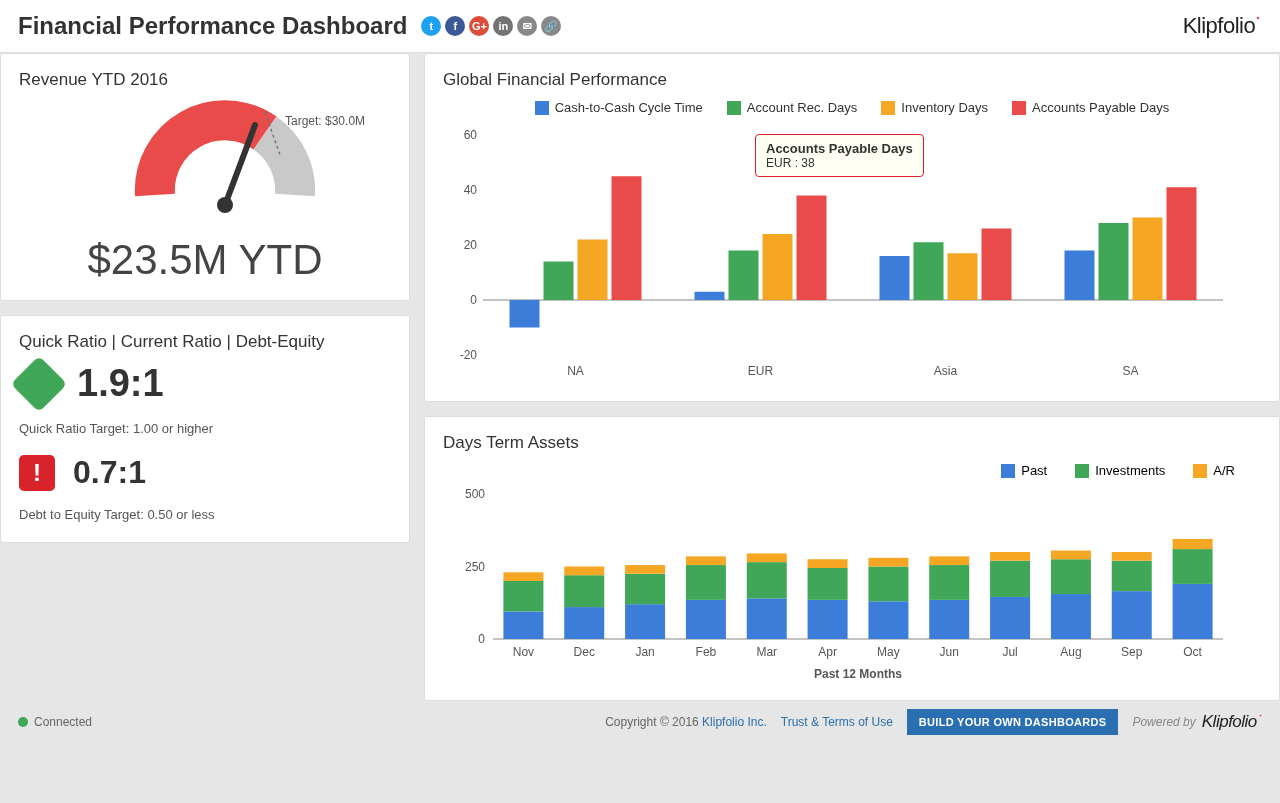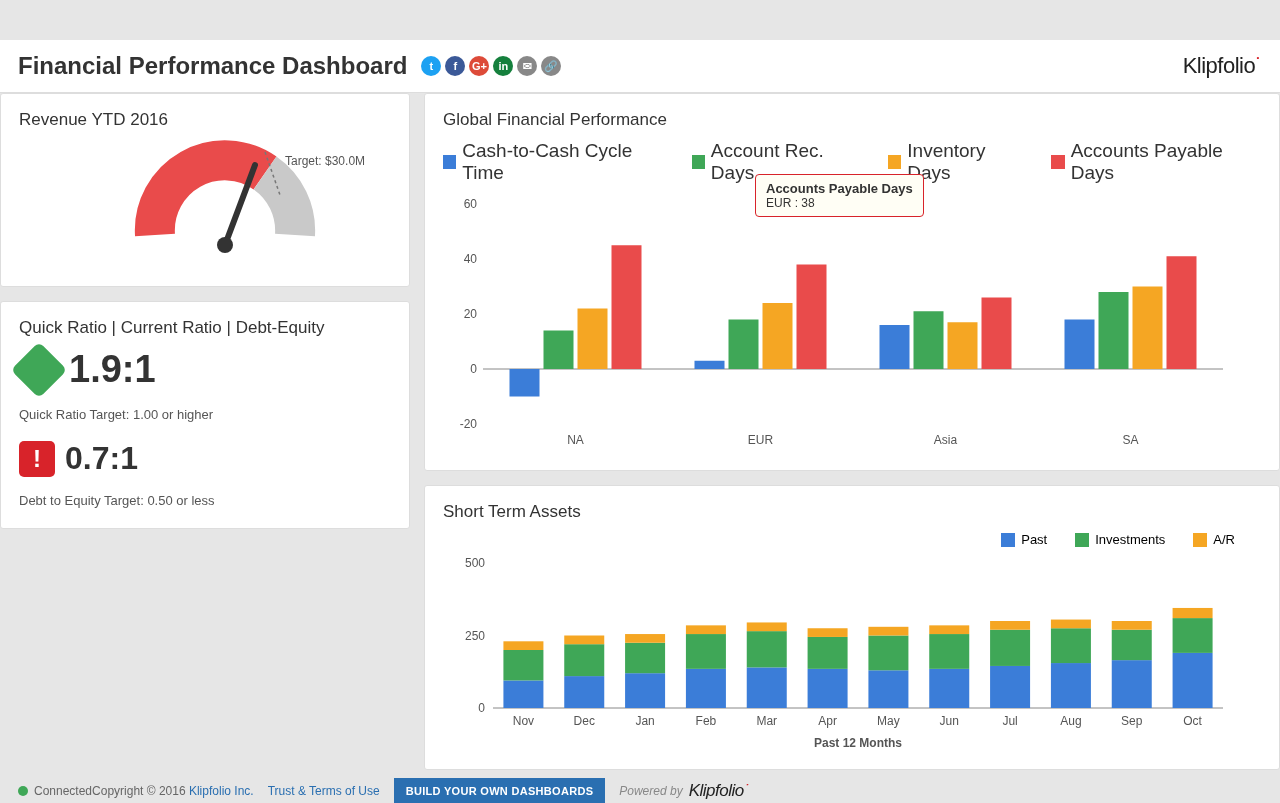--- a/index.html
+++ b/index.html
@@ -1,19 +1,19 @@
 <!DOCTYPE html>
 <html><head>
 <meta charset="utf-8">
 <style>
 * { box-sizing: border-box; margin: 0; padding: 0; }
 body { font-family: Arial, Helvetica, sans-serif; background: #e6e6e6; width: 1280px; }
 .header {
   background: #fff; padding: 12px 18px; display: flex; align-items: center;
-  justify-content: space-between; border-bottom: 1px solid #ddd; margin-top: 40px;
+  justify-content: space-between; border-bottom: 1px solid #ddd;
 }
 .header-left { display: flex; align-items: center; gap: 14px; }
 .page-title { font-size: 24px; font-weight: bold; color: #333; }
 .social { display: flex; gap: 4px; }
 .social-icon {
   width: 20px; height: 20px; border-radius: 50%; display: flex;
   align-items: center; justify-content: center; color: #fff; font-size: 11px;
   font-weight: bold; cursor: pointer;
 }
 .logo-text { font-size: 22px; font-weight: normal; color: #222; letter-spacing: -0.5px; }
@@ -22,71 +22,71 @@
   display: grid; grid-template-columns: 410px 1fr; gap: 14px;
 }
 .left-col { display: flex; flex-direction: column; gap: 14px; }
 .right-col { display: flex; flex-direction: column; gap: 14px; }
 .card { background: #fff; border: 1px solid #ddd; border-radius: 3px; padding: 16px 18px; }
 .card-title { font-size: 17px; color: #333; margin-bottom: 10px; }
 .gauge-card { text-align: center; }
 .gauge-svg { display: block; margin: 0 auto; }
 .gauge-value { font-size: 42px; font-weight: 400; color: #444; margin-top: 6px; }
 .ratio-block { margin: 10px 0 18px; }
-.ratio-row { display: flex; align-items: center; gap: 10px; }
+.ratio-row { display: flex; align-items: center; gap: 18px; }
 .diamond {
   width: 40px; height: 40px; transform: rotate(45deg); border-radius: 6px;
   flex-shrink: 0;
 }
 .diamond.green { background: #3fa757; }
 .alert-icon {
   width: 36px; height: 36px; background: #d8232a; border-radius: 5px;
   display: flex; align-items: center; justify-content: center; color: #fff;
   font-weight: bold; font-size: 24px; flex-shrink: 0;
 }
 .ratio-value { font-size: 38px; font-weight: bold; color: #333; }
 .ratio-value.sm { font-size: 32px; }
 .ratio-target { font-size: 13px; color: #555; margin-top: 16px; }
 .chart-svg { display: block; }
 .tooltip-box {
   position: absolute; background: #fffef5; border: 1px solid #d8232a;
   border-radius: 4px; padding: 6px 10px; font-size: 12px; color: #333;
 }
 .tooltip-box .tt-title { font-weight: bold; font-size: 13px; }
 .footer {
-  display: flex; align-items: center; 
+  display: flex; align-items: center; justify-content: space-between;
   padding: 8px 18px 14px; font-size: 12px; color: #666;
 }
 .footer-left { display: flex; align-items: center; gap: 6px; }
 .connected-dot { width: 10px; height: 10px; background: #3fa757; border-radius: 50%; }
 .footer-right { display: flex; align-items: center; gap: 14px; }
 .footer-link { color: #2a6fb1; cursor: pointer; }
 .build-btn {
   background: #2a6fb1; color: #fff; padding: 7px 12px; font-size: 11px;
   font-weight: bold; letter-spacing: 0.3px; cursor: pointer;
 }
 .powered { display: flex; align-items: center; gap: 6px; font-style: italic; color: #888; }
-.legend { display: flex; gap: 24px; justify-content: center; margin: 6px 0 10px; font-size: 19px; color: #333; }
+.legend { display: flex; gap: 24px; justify-content: center; margin: 6px 0 10px; font-size: 13px; color: #333; }
 .legend-item { display: flex; align-items: center; gap: 6px; }
 .legend-swatch { width: 14px; height: 14px; }
 .bar-chart-wrap { position: relative; }
 .axis-text { font-size: 12px; fill: #555; }
 .right-legend { display: flex; gap: 28px; justify-content: flex-end; margin: 4px 26px 6px 0; font-size: 13px; }
 </style>
 </head>
 <body>
 
 <div class="header">
   <div class="header-left">
     <div class="page-title">Financial Performance Dashboard</div>
     <div class="social">
       <div class="social-icon" style="background:#1da1f2">t</div>
       <div class="social-icon" style="background:#3b5998">f</div>
       <div class="social-icon" style="background:#dd4b39">G+</div>
-      <div class="social-icon" style="background:#15803d">in</div>
+      <div class="social-icon" style="background:#737373">in</div>
       <div class="social-icon" style="background:#888">✉</div>
       <div class="social-icon" style="background:#888">🔗</div>
     </div>
   </div>
   <div class="logo-text">Klipfolio<span class="accent">˙</span></div>
 </div>
 
 <div class="grid">
   <div class="left-col">
 
@@ -94,20 +94,21 @@
       <div class="card-title" style="text-align:left">Revenue YTD 2016</div>
       <svg class="gauge-svg" width="320" height="130" viewBox="0 0 320 130">
         <text x="100" y="60" class="axis-text">0</text>
         <path d="M 110 95 A 70 70 0 0 1 220 33" fill="none" stroke="#e94b4b" stroke-width="40"></path>
         <path d="M 220 33 A 70 70 0 0 1 250 95" fill="none" stroke="#c9c9c9" stroke-width="40"></path>
         <line x1="180" y1="105" x2="210" y2="25" stroke="#333" stroke-width="6" stroke-linecap="round"></line>
         <line x1="220" y1="12" x2="235" y2="55" stroke="#777" stroke-width="1.5" stroke-dasharray="3,3"></line>
         <circle cx="180" cy="105" r="8" fill="#333"></circle>
         <text x="240" y="25" class="axis-text">Target: $30.0M</text>
       </svg>
+      <div class="gauge-value">$23.5M YTD</div>
     </div>
 
     <div class="card">
       <div class="card-title">Quick Ratio | Current Ratio | Debt-Equity</div>
 
       <div class="ratio-block">
         <div class="ratio-row">
           <div class="diamond green"></div>
           <div class="ratio-value">1.9:1</div>
         </div>
@@ -176,21 +177,21 @@
           <rect x="723.5" y="62.25" width="30" height="112.75" fill="#e94b4b"></rect>
           <text x="687.5" y="250" text-anchor="middle" class="axis-text">SA</text>
         </svg>
       <div class="tooltip-box" style="left:330px; top:80px;">
         <div class="tt-title">Accounts Payable Days</div>
         <div>EUR : 38</div>
       </div>
     </div>
 
     <div class="card">
-      <div class="card-title">Short Term Assets</div>
+      <div class="card-title">Days Term Assets</div>
       <div class="right-legend">
         <div class="legend-item">
             <div class="legend-swatch" style="background:#3b7dd8"></div>
             <span>Past</span>
           </div>
         <div class="legend-item">
             <div class="legend-swatch" style="background:#3fa757"></div>
             <span>Investments</span>
           </div>
         <div class="legend-item">

